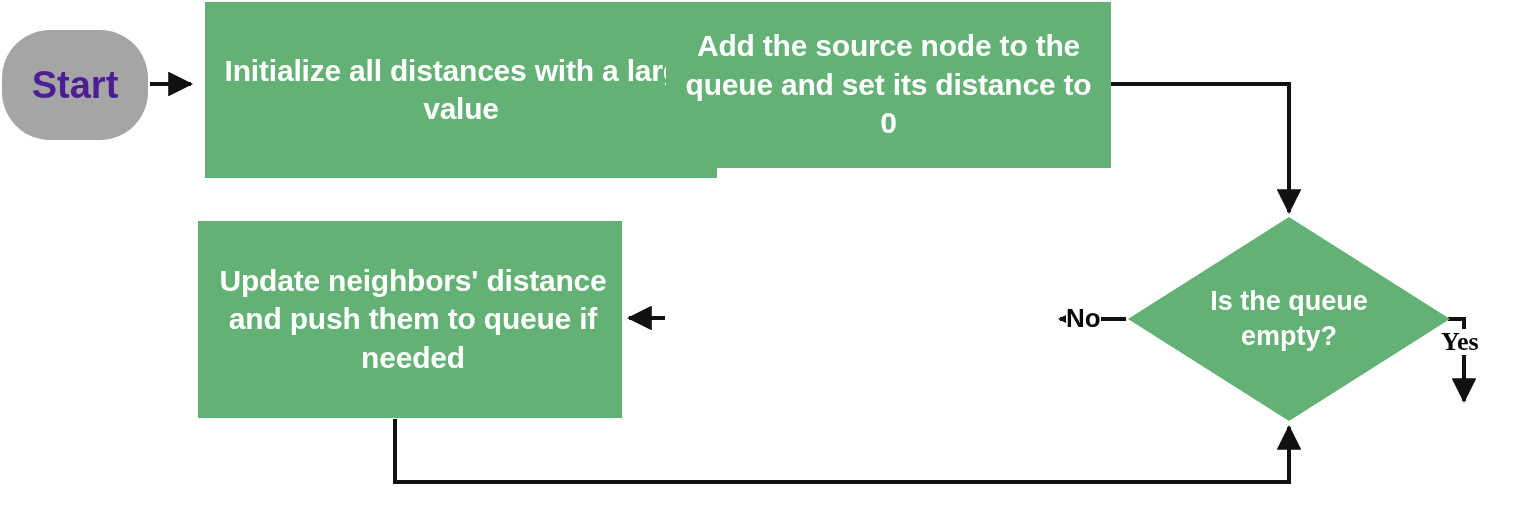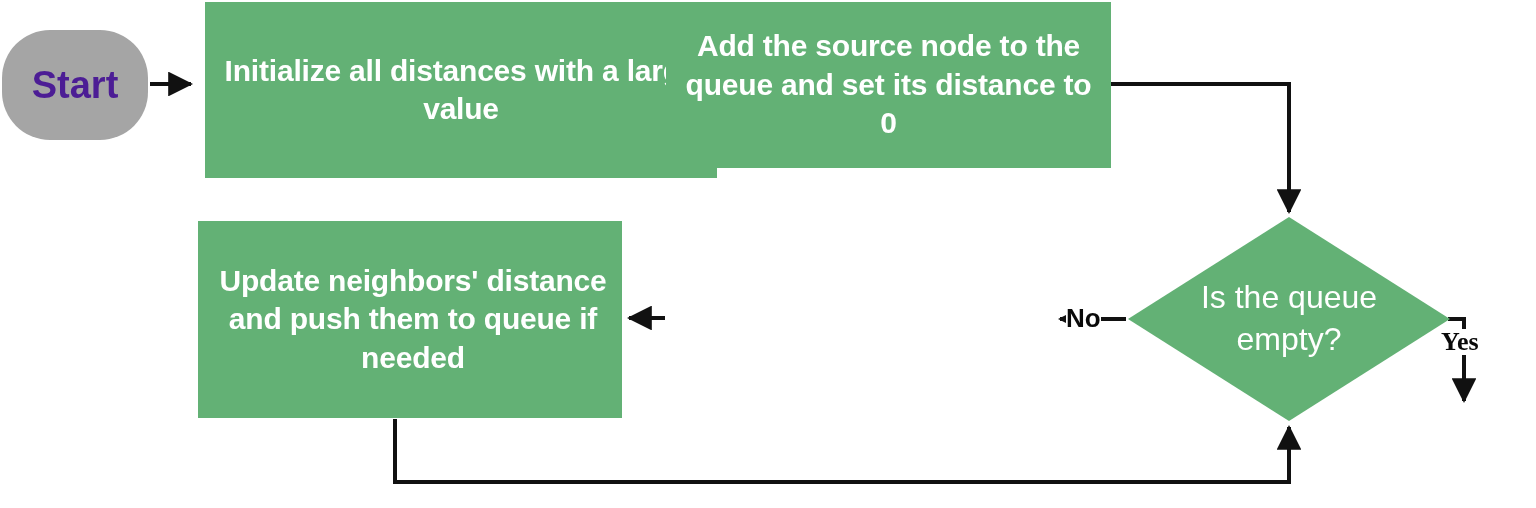--- a/index.html
+++ b/index.html
@@ -42,22 +42,22 @@
   }
   .node-terminal {
     background: #a5a5a5;
     color: #4c1d95;
     font-weight: bold;
     font-size: 38px;
     border-radius: 48px;
   }
   .node-decision {
     color: #ffffff;
-    font-weight: normal;
-    font-size: 32px;
+    font-weight: bold;
+    font-size: 27px;
     line-height: 1.3;
     background: transparent;
   }
   .diamond-shape {
     position: absolute;
     left: 0;
     top: 0;
     width: 100%;
     height: 100%;
     background: #63b175;

